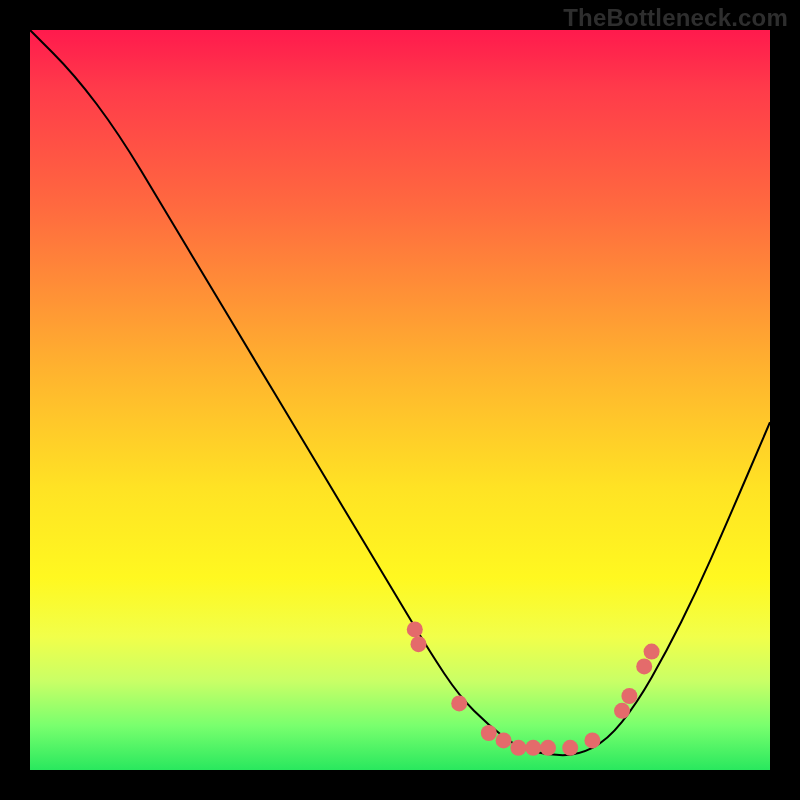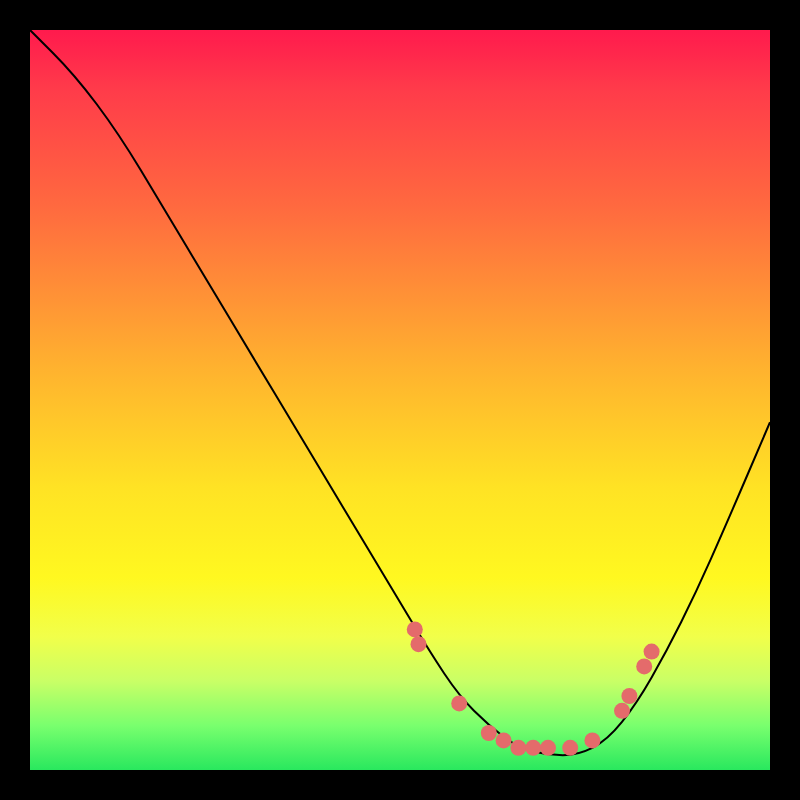--- a/index.html
+++ b/index.html
@@ -64,20 +64,21 @@
     fill: none;
     stroke: #000;
     stroke-width: 2;
   }
 </style>
 </head>
 <body>
 
 <div class="frame">
 
+  <div class="attribution">TheBottleneck.com</div>
 
   <div class="plot">
 
     <svg class="curve" viewBox="0 0 740 740" preserveAspectRatio="none">
       <path id="curve-path" class="line" d="M 0 0 Q 0 0 22.2 22.200000000000045 Q 44.4 44.40000000000009 66.6 74.00000000000006 Q 88.8 103.60000000000002 111 140.60000000000002 Q 133.2 177.60000000000002 155.39999999999998 214.6 Q 177.6 251.59999999999997 199.8 288.59999999999997 Q 222 325.59999999999997 244.2 362.59999999999997 Q 266.4 399.59999999999997 288.6 436.6 Q 310.8 473.6 333 510.6 Q 355.2 547.6 377.4 584.6 Q 399.6 621.6 414.4 643.8 Q 429.2 666 444 680.8 Q 458.8 695.6 473.6 706.7 Q 488.40000000000003 717.8 503.20000000000005 721.5 Q 518 725.2 532.8 725.2 Q 547.6 725.2 562.4000000000001 717.8 Q 577.2 710.4 592 691.9 Q 606.8 673.4 621.5999999999999 647.5 Q 636.4 621.6 651.2 592 Q 666 562.4 680.8 529.0999999999999 Q 695.5999999999999 495.79999999999995 717.8 444 T 740 392.20000000000005"></path>
       <g id="dots">
           <circle cx="384.8" cy="599.4" r="8" class="dot"></circle>
           <circle cx="388.5" cy="614.2" r="8" class="dot"></circle>
           <circle cx="429.2" cy="673.4" r="8" class="dot"></circle>
           <circle cx="458.8" cy="703" r="8" class="dot"></circle>

